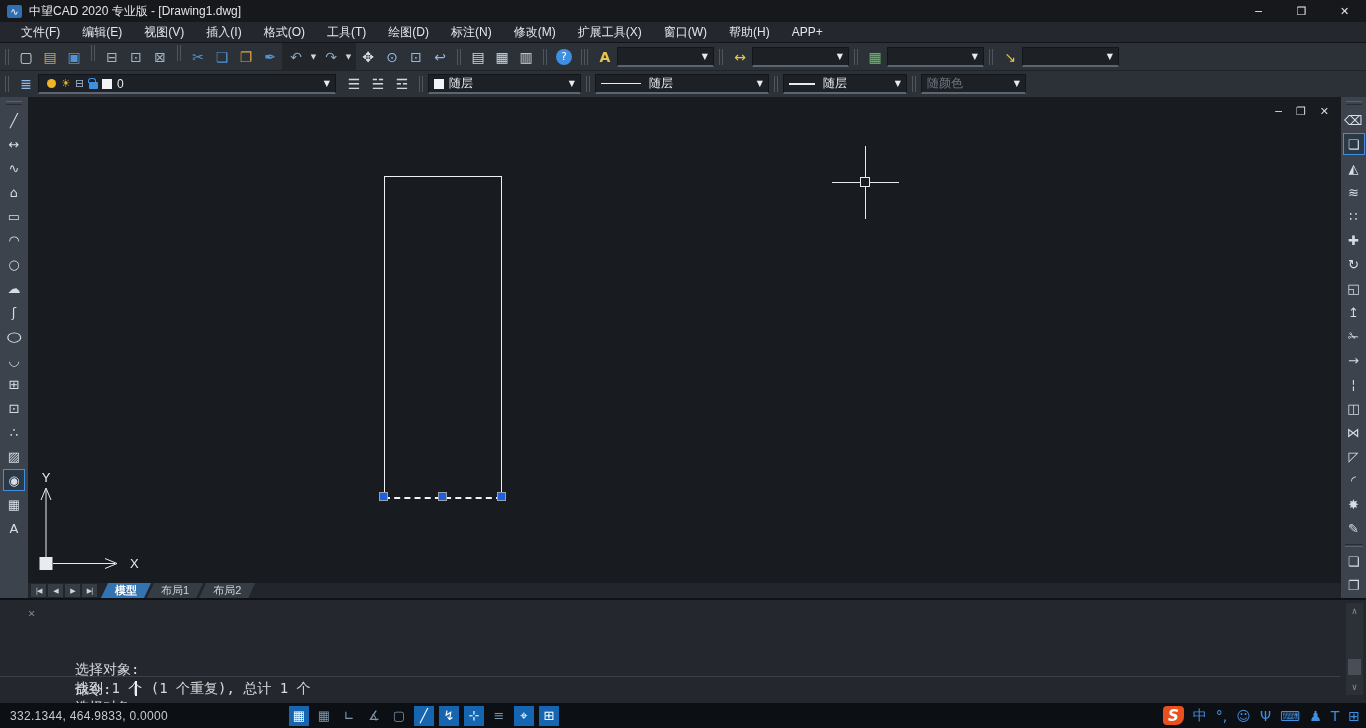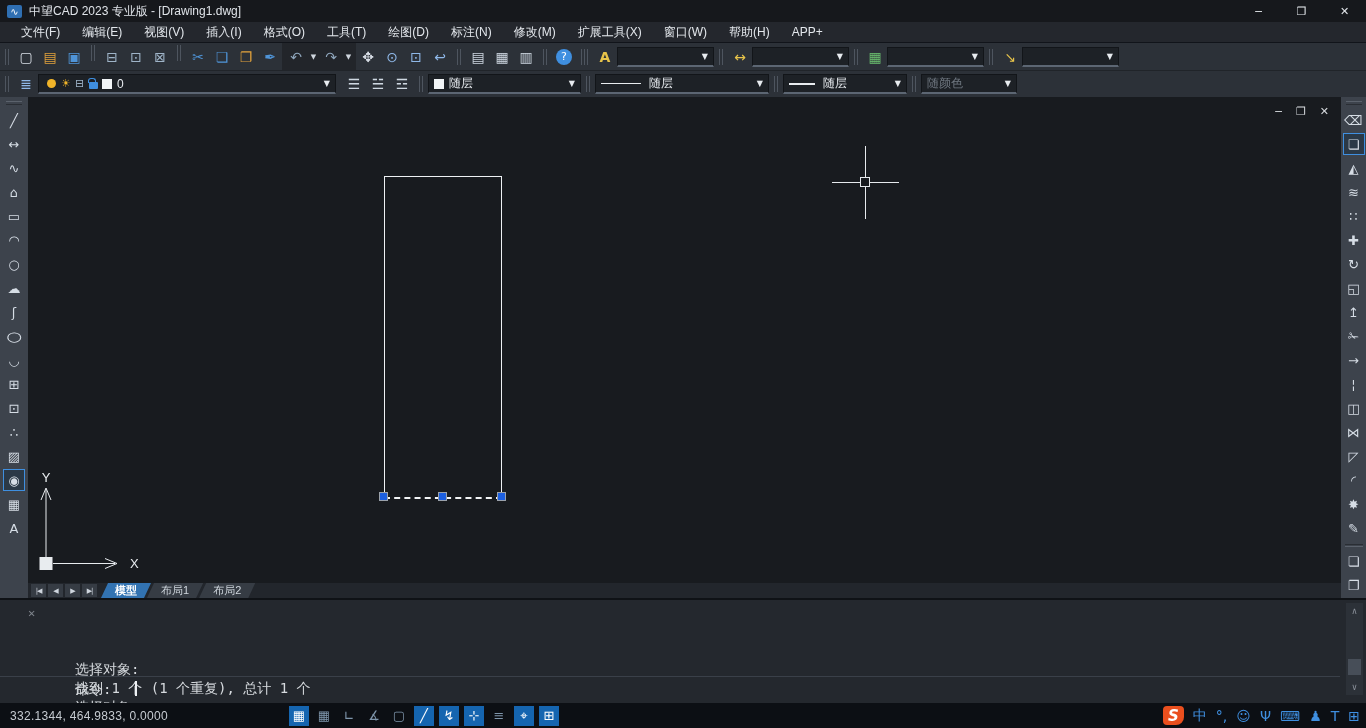--- a/index.html
+++ b/index.html
@@ -81,21 +81,21 @@
   .toggle.active{background:#1565b0;color:#fff}
   .ime{position:absolute;right:6px;display:flex;gap:9px;align-items:center;color:#3f8fe0;font-size:14px;font-family:"DejaVu Sans",sans-serif}
   .ime-icon{display:flex;align-items:center;justify-content:center}
   [data-name="sogou-icon"]{background:#ea4f1e;color:#fff;width:21px;height:19px;border-radius:4px 4px 8px 4px;font-weight:bold;font-style:italic;font-size:15px}
 </style>
 </head>
 <body>
 
 <div class="titlebar" data-name="title-bar">
   <span class="app-logo" data-name="app-logo-icon">∿</span>
-  <span data-name="window-title">中望CAD 2023 专业版 - [Drawing1.dwg]</span>
+  <span data-name="window-title">中望CAD 2020 专业版 - [Drawing1.dwg]</span>
   <span class="win-controls" data-name="window-controls">
     <span class="win-btn" data-name="minimize-button">─</span>
     <span class="win-btn" data-name="restore-button">❐</span>
     <span class="win-btn" data-name="close-button">✕</span>
   </span>
 </div>
 
 <div class="menubar" data-name="menu-bar">
 
 <span class="menu-item" data-name="menu-file">文件(F)</span>
@@ -210,21 +210,21 @@
     <span data-name="linetype-value">随层</span>
     <span class="caret-dn" data-name="chevron-down-icon">▼</span>
   </span>
   <span class="grip" data-name="toolbar-grip"></span>
   <span class="combo" style="width:124px" data-name="lineweight-combo">
     <span class="lw-line" data-name="lineweight-sample"></span>
     <span data-name="lineweight-value">随层</span>
     <span class="caret-dn" data-name="chevron-down-icon">▼</span>
   </span>
   <span class="grip" data-name="toolbar-grip"></span>
-  <span class="combo disabled" style="width:96px" data-name="plotstyle-combo">
+  <span class="combo disabled" style="width:105px" data-name="plotstyle-combo">
     <span data-name="plotstyle-value">随颜色</span>
     <span class="caret-dn" data-name="chevron-down-icon">▼</span>
   </span>
 </div>
 
 <div class="rail rail-left" data-name="draw-toolbar">
   <span class="rail-handle" data-name="toolbar-handle"></span>
   <span style="display:contents">
     
   <span class="tool" data-name="line-tool">╱</span><span class="tool" data-name="construction-line-tool">↔</span><span class="tool" data-name="polyline-tool">∿</span><span class="tool" data-name="polygon-tool">⌂</span><span class="tool" data-name="rectangle-tool">▭</span><span class="tool" data-name="arc-tool">◠</span><span class="tool" data-name="circle-tool">○</span><span class="tool" data-name="revision-cloud-tool">☁</span><span class="tool" data-name="spline-tool">ʃ</span><span class="tool" data-name="ellipse-tool">○</span><span class="tool" data-name="ellipse-arc-tool">◡</span><span class="tool" data-name="insert-block-tool">⊞</span><span class="tool" data-name="make-block-tool">⊡</span><span class="tool" data-name="point-tool">∴</span><span class="tool" data-name="hatch-tool">▨</span><span class="tool active" data-name="gradient-tool">◉</span><span class="tool" data-name="table-tool">▦</span><span class="tool" data-name="mtext-tool">A</span></span>

